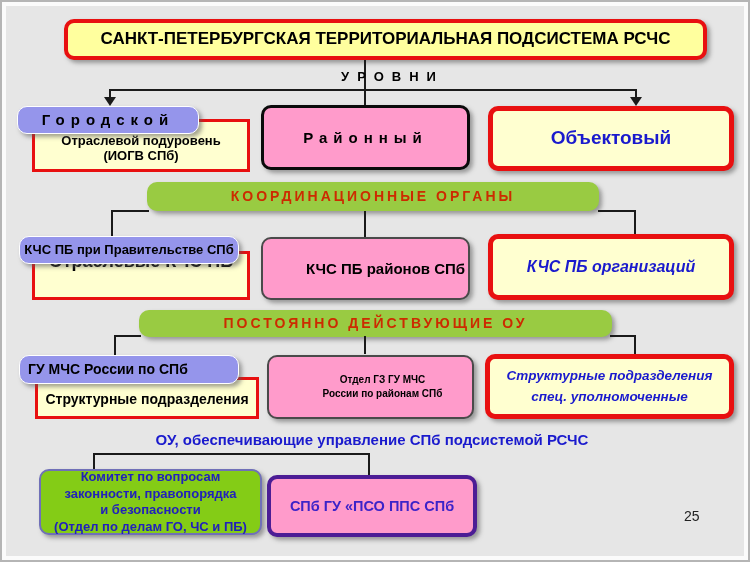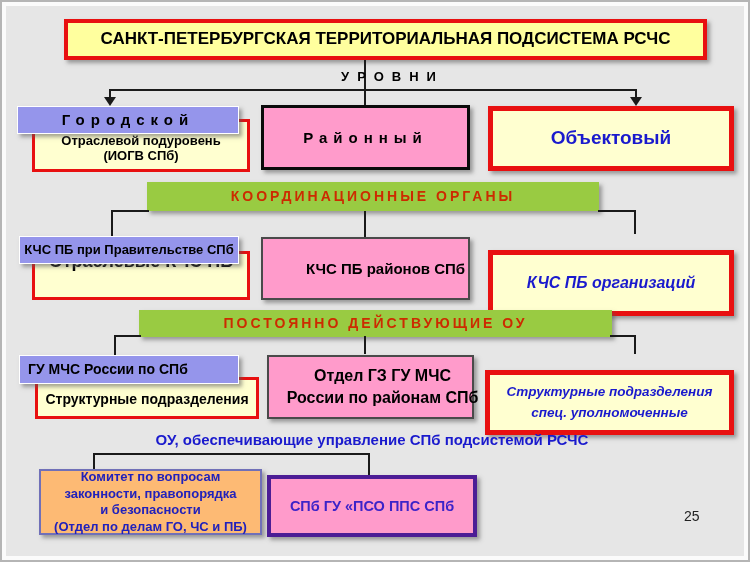--- a/index.html
+++ b/index.html
@@ -1,34 +1,34 @@
 <!DOCTYPE html>
 <html><head>
 <meta charset="utf-8">
 <style>
   html,body{margin:0;padding:0;background:#cfcfcf;font-family:"Liberation Sans","DejaVu Sans",sans-serif;}
   .slide{position:relative;width:750px;height:562px;background:#e6e6e6;box-sizing:border-box;
          border:2px solid #b5b5b5;box-shadow:inset 0 0 0 4px #fbfbfb;overflow:hidden;}
   .box{position:absolute;box-sizing:border-box;display:flex;align-items:center;justify-content:center;
        font-weight:bold;text-align:center;line-height:1.2;}
-  .shadow{box-shadow:3px 3px 4px rgba(90,90,90,0.55);}
+  .shadow{box-shadow:3px 3px 4px rgba(90,90,90,0.55);border-radius:10px;}
   .line{position:absolute;background:#1a1a1a;}
   .arrow-down{position:absolute;width:0;height:0;border-left:6px solid transparent;
               border-right:6px solid transparent;border-top:9px solid #1a1a1a;}
   .title{left:62px;top:17px;width:643px;height:41px;background:#ffff9e;border:4px solid #e81010;
          font-size:17px;color:#000;}
   .levels-label{left:303px;top:66px;width:175px;height:18px;font-size:13px;color:#000;
                 letter-spacing:8px;background:transparent;}
   .blue-node{background:#9595eb;color:#000;border:1px solid #ffffff;}
   .cream-node{background:#ffffd0;border:3px solid #e81010;color:#000;flex-direction:column;}
   .pink-node{background:#ff9bcb;color:#000;}
   .red-frame{background:#ffffd0;border:5px solid #e81010;color:#1a1acd;}
   .bar{background:#99cb42;color:#cc2b00;letter-spacing:3px;font-size:14px;}
   .spread{letter-spacing:6px;font-size:15px;}
-  .it{font-style:italic;margin-top:16px;}
+  .it{font-style:italic;}
   .nowrap{white-space:nowrap;}
   .heading-blue{color:#1a1acd;background:transparent;}
   .page-num{position:absolute;left:682px;top:506px;font-size:14px;color:#222;font-weight:normal;}
 </style>
 </head>
 <body>
 
 <div class="slide">
 
   <div class="box title shadow">
@@ -40,21 +40,21 @@
   <div class="line" style="left:107px;top:87px;width:2px;height:9px;"></div>
   <div class="arrow-down" style="left:102px;top:95px;"></div>
   <div class="line" style="left:633px;top:87px;width:2px;height:9px;"></div>
   <div class="arrow-down" style="left:628px;top:95px;"></div>
   <div class="line" style="left:362px;top:87px;width:2px;height:16px;"></div>
 
   <div class="box levels-label">
     <span>УРОВНИ</span>
   </div>
 
-  <div class="box blue-node spread shadow" style="left:15px;top:104px;width:222px;height:28px;z-index:3;">
+  <div class="box blue-node spread shadow" style="left:15px;top:104px;width:182px;height:28px;z-index:3;">
     <span class="nowrap">Городской</span>
   </div>
   <div class="box cream-node" style="left:30px;top:117px;width:218px;height:53px;z-index:2;justify-content:flex-end;padding-bottom:5px;font-size:13px;">
     <span class="nowrap">Отраслевой подуровень</span>
     <span class="nowrap">(ИОГВ СПб)</span>
   </div>
   <div class="box pink-node spread shadow" style="left:259px;top:103px;width:209px;height:65px;border:3px solid #0a0a0a;">
     <span class="nowrap">Районный</span>
   </div>
   <div class="box red-frame shadow" style="left:486px;top:104px;width:246px;height:65px;font-size:19px;">
@@ -93,38 +93,38 @@
   <div class="line" style="left:362px;top:334px;width:2px;height:18px;"></div>
   <div class="line" style="left:608px;top:333px;width:26px;height:2px;"></div>
   <div class="line" style="left:632px;top:333px;width:2px;height:19px;"></div>
 
   <div class="box blue-node shadow" style="left:17px;top:353px;width:220px;height:29px;z-index:3;font-size:14px;justify-content:flex-start;padding-left:8px;">
     <span class="nowrap">ГУ  МЧС России по СПб</span>
   </div>
   <div class="box cream-node" style="left:33px;top:375px;width:224px;height:42px;z-index:2;justify-content:flex-end;padding-bottom:8px;font-size:14px;">
     <span class="nowrap">Структурные подразделения</span>
   </div>
-  <div class="box pink-node shadow" style="left:265px;top:353px;width:207px;height:64px;border:2px solid #4a4a4a;font-size:16px;flex-direction:column;line-height:1.4;padding-left:24px;">
+  <div class="box pink-node shadow" style="left:265px;top:353px;width:207px;height:64px;border:2px solid #4a4a4a;font-size:10px;flex-direction:column;line-height:1.4;padding-left:24px;">
     <span class="nowrap">Отдел ГЗ ГУ  МЧС</span>
     <span class="nowrap">России по районам СПб</span>
   </div>
   <div class="box red-frame it shadow" style="left:483px;top:352px;width:249px;height:65px;font-size:13.5px;flex-direction:column;line-height:1.5;">
     <span class="nowrap">Структурные подразделения</span>
     <span class="nowrap">спец. уполномоченные</span>
   </div>
 
   <div class="box heading-blue" style="left:120px;top:429px;width:500px;height:18px;font-size:15px;">
     <span class="nowrap">ОУ, обеспечивающие управление СПб подсистемой РСЧС</span>
   </div>
 
   <div class="line" style="left:91px;top:451px;width:277px;height:2px;"></div>
   <div class="line" style="left:91px;top:451px;width:2px;height:17px;"></div>
   <div class="line" style="left:366px;top:451px;width:2px;height:23px;"></div>
 
-  <div class="box shadow" style="left:37px;top:467px;width:223px;height:66px;background:#fdba74;border:2px solid #7070b8;color:#2121bb;font-size:13px;flex-direction:column;line-height:1.27;">
+  <div class="box shadow" style="left:37px;top:467px;width:223px;height:66px;background:#84cc16;border:2px solid #7070b8;color:#2121bb;font-size:13px;flex-direction:column;line-height:1.27;">
     <span class="nowrap">Комитет по вопросам</span>
     <span class="nowrap">законности, правопорядка</span>
     <span class="nowrap">и безопасности</span>
     <span class="nowrap">(Отдел по делам ГО, ЧС и ПБ)</span>
   </div>
   <div class="box shadow" style="left:265px;top:473px;width:210px;height:62px;background:#ff9bcb;border:4px solid #4c1d95;color:#3c23c8;font-size:14.5px;flex-direction:column;line-height:1.4;font-weight:bold;">
     <span class="nowrap">СПб ГУ «ПСО ППС СПб</span>
   </div>
 
   <div class="page-num">

